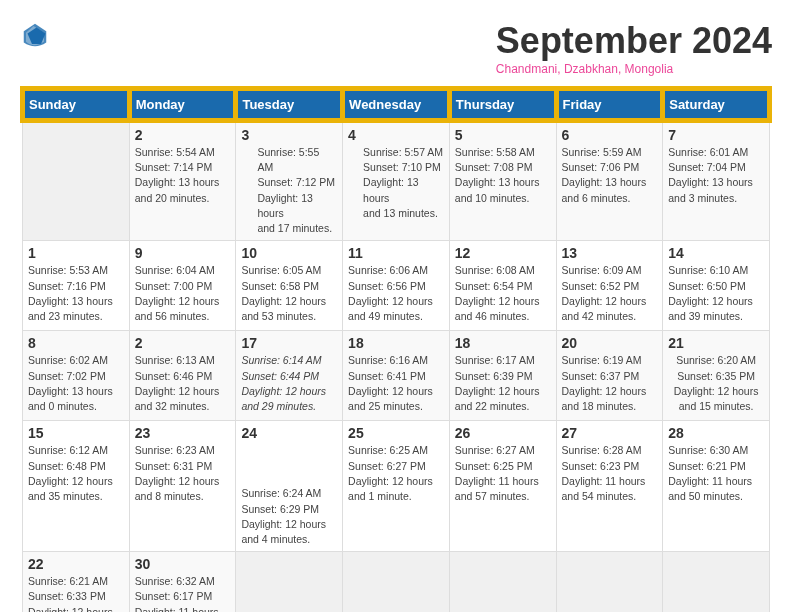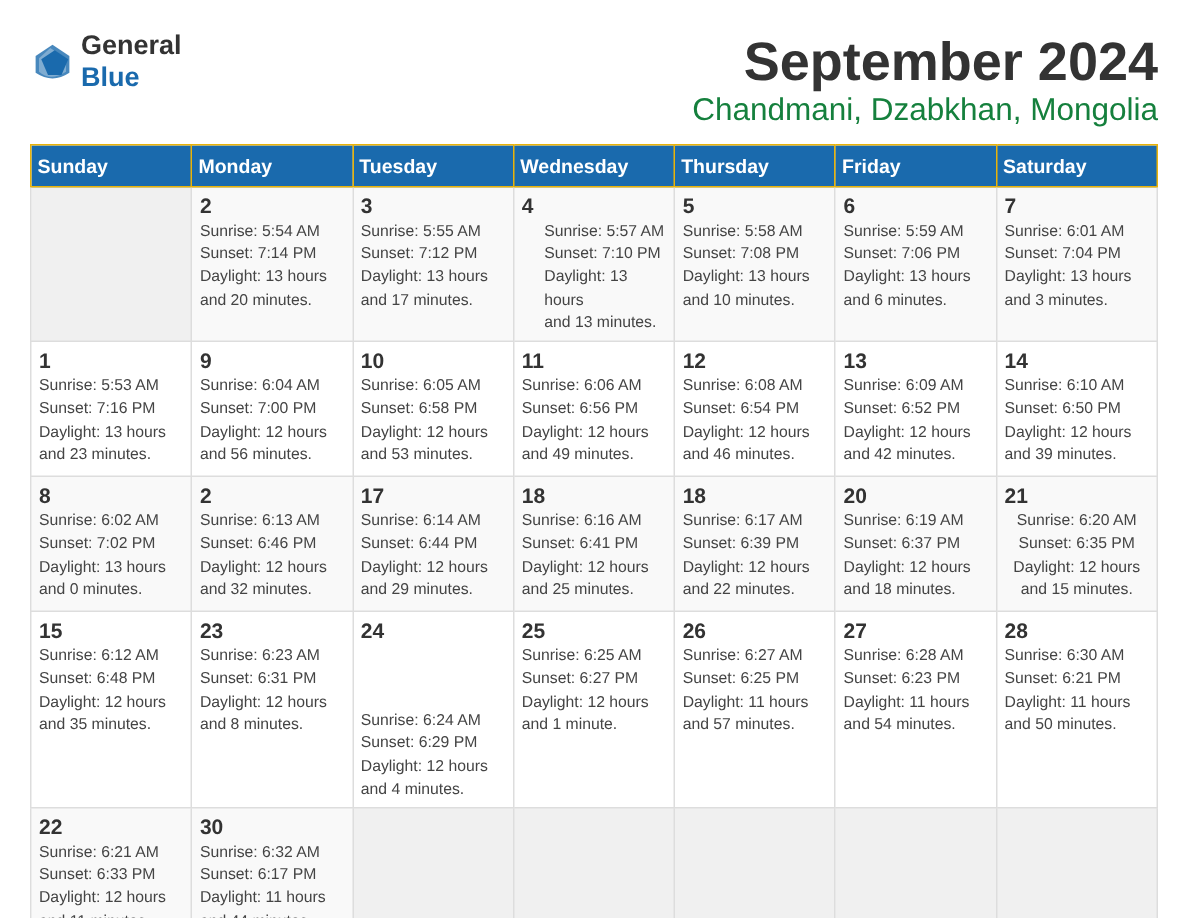--- a/index.html
+++ b/index.html
@@ -29,44 +29,43 @@
     .logo-text-blue {
       font-size: 18px;
       font-weight: bold;
       color: #1a6aad;
     }
     .logo-icon {
       width: 30px;
       height: 30px;
     }
     .title-block {
-      text-align: right;
     }
     .month-title {
       font-size: 36px;
       font-weight: bold;
       color: #333;
     }
     .location-title {
-      font-size: 21px;
-      color: #15803d;
+      font-size: 12px;
+      color: #ec4899;
     }
     table {
       width: 100%;
       border-collapse: collapse;
       font-size: 11px;
     }
     thead tr th {
       background-color: #1a6aad;
       color: #fff;
       padding: 6px 4px;
       text-align: left;
       font-size: 13px;
       font-weight: bold;
-      border: 1px solid #eab308;
+      border: 5px solid #eab308;
     }
     tbody tr td {
       vertical-align: top;
       padding: 4px 5px;
       border: 1px solid #ddd;
       width: 14.28%;
       height: 90px;
       background: #fff;
     }
     tbody tr:nth-child(odd) td {
@@ -91,24 +90,20 @@
 </head>
 <body>
 
 <div class="header">
   <div class="logo">
     <svg class="logo-icon" viewBox="0 0 40 40">
       <path d="M20 5 L35 15 L35 30 Q20 40 5 30 L5 15 Z" fill="#1a6aad" opacity="0.8"></path>
       <path d="M18 8 L32 17 L32 29 Q18 38 8 29 L8 17 Z" fill="#fff" opacity="0.3"></path>
       <polygon points="22,10 34,18 28,32 16,32 10,18" fill="#1a6aad"></polygon>
     </svg>
-    <div>
-      <span class="logo-text-general">General</span><br>
-      <span class="logo-text-blue">Blue</span>
-    </div>
   </div>
   <div class="title-block">
     <div class="month-title">September 2024</div>
     <div class="location-title">Chandmani, Dzabkhan, Mongolia</div>
   </div>
 </div>
 
 <table>
   <thead>
     <tr>
@@ -126,21 +121,21 @@
         <td class="empty-cell"></td>
         <td>
           <span class="day-num">2</span>
           <div class="day-detail" style="white-space: pre-line;">Sunrise: 5:54 AM
 Sunset: 7:14 PM
 Daylight: 13 hours
 and 20 minutes.</div>
         </td>
         <td>
           <span class="day-num">3</span>
-          <div class="day-detail" style="white-space: pre-line;">Sunrise: 5:55 AM
+          <div class="day-detail" style="white-space: pre-line; margin-left: 16px;">Sunrise: 5:55 AM
 Sunset: 7:12 PM
 Daylight: 13 hours
 and 17 minutes.</div>
         </td>
         <td>
           <span class="day-num">4</span>
           <div class="day-detail" style="white-space: pre-line; margin-left: 15px;">Sunrise: 5:57 AM
 Sunset: 7:10 PM
 Daylight: 13 hours
 and 13 minutes.</div>
@@ -228,21 +223,21 @@
         </td>
         <td>
           <span class="day-num">2</span>
           <div class="day-detail" style="white-space: pre-line;">Sunrise: 6:13 AM
 Sunset: 6:46 PM
 Daylight: 12 hours
 and 32 minutes.</div>
         </td>
         <td>
           <span class="day-num">17</span>
-          <div class="day-detail" style="white-space: pre-line;">Sunrise: 6:14 AM
+          <div class="day-detail" style="white-space: pre-line; font-style: italic;">Sunrise: 6:14 AM
 Sunset: 6:44 PM
 Daylight: 12 hours
 and 29 minutes.</div>
         </td>
         <td>
           <span class="day-num">18</span>
           <div class="day-detail" style="white-space: pre-line;">Sunrise: 6:16 AM
 Sunset: 6:41 PM
 Daylight: 12 hours
 and 25 minutes.</div>

